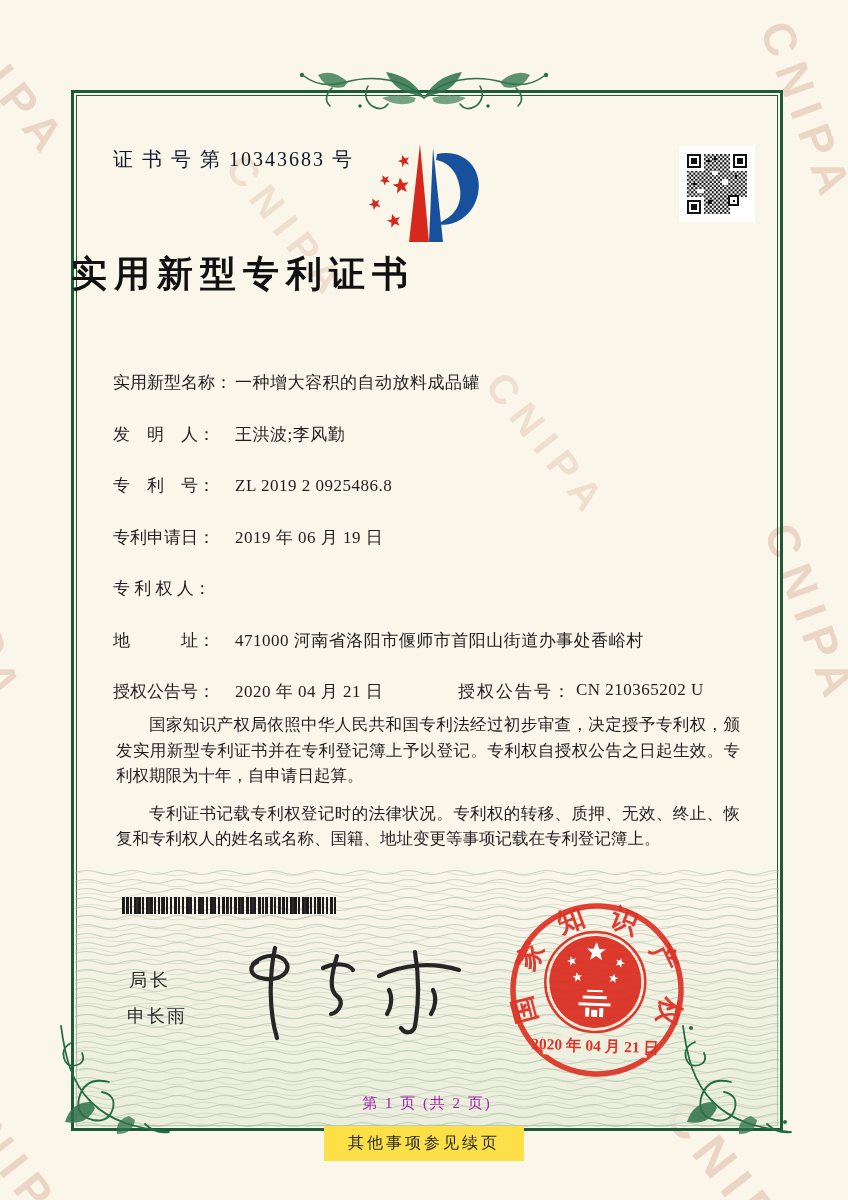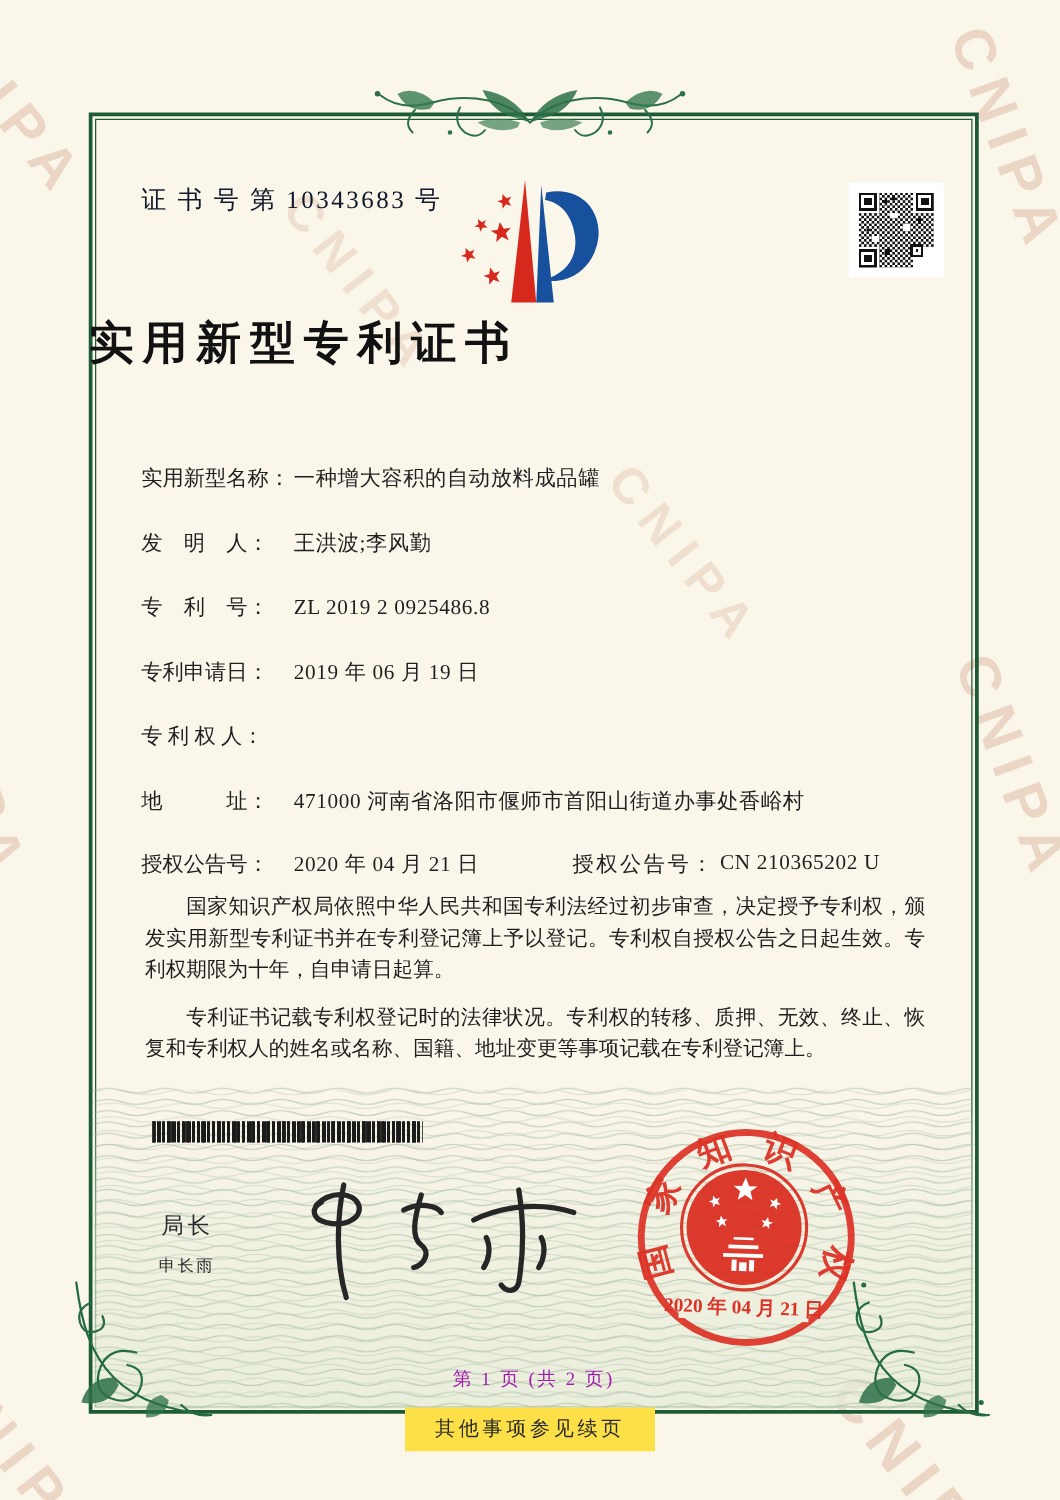--- a/index.html
+++ b/index.html
@@ -60,21 +60,21 @@
   .barcode{
     position:absolute;left:51px;top:807px;width:216px;height:17px;
     background:
       repeating-linear-gradient(90deg,#1a1a1a 0 2px,transparent 2px 4px),
       repeating-linear-gradient(90deg,#1a1a1a 0 1px,transparent 1px 6px),
       repeating-linear-gradient(90deg,#2b2b2b 0 3px,transparent 3px 13px);
   }
   .sig-title{position:absolute;left:58px;top:878px;font-family:"Liberation Sans","DejaVu Sans",sans-serif;
       font-size:18px;color:#2b2b2b;letter-spacing:3px;}
   .sig-name{position:absolute;left:56px;top:914px;font-family:"Liberation Sans","DejaVu Sans",sans-serif;
-      font-size:13px;color:#2b2b2b;letter-spacing:2px;}
+      font-size:18px;color:#2b2b2b;letter-spacing:2px;}
   .sig-script{position:absolute;left:148px;top:852px;}
   .seal{position:absolute;left:436px;top:810px;transform:rotate(2deg);}
   .page-num{position:absolute;left:0;top:1004px;width:100%;text-align:center;
       font-size:15px;letter-spacing:2px;color:#a21caf;}
   .note-box{
     position:absolute;left:50%;top:1126px;transform:translateX(-50%);
     background:#fde047;padding:7px 24px;z-index:5;
     font-size:16px;letter-spacing:3px;color:#2a2a2a;white-space:nowrap;
   }
 </style>

